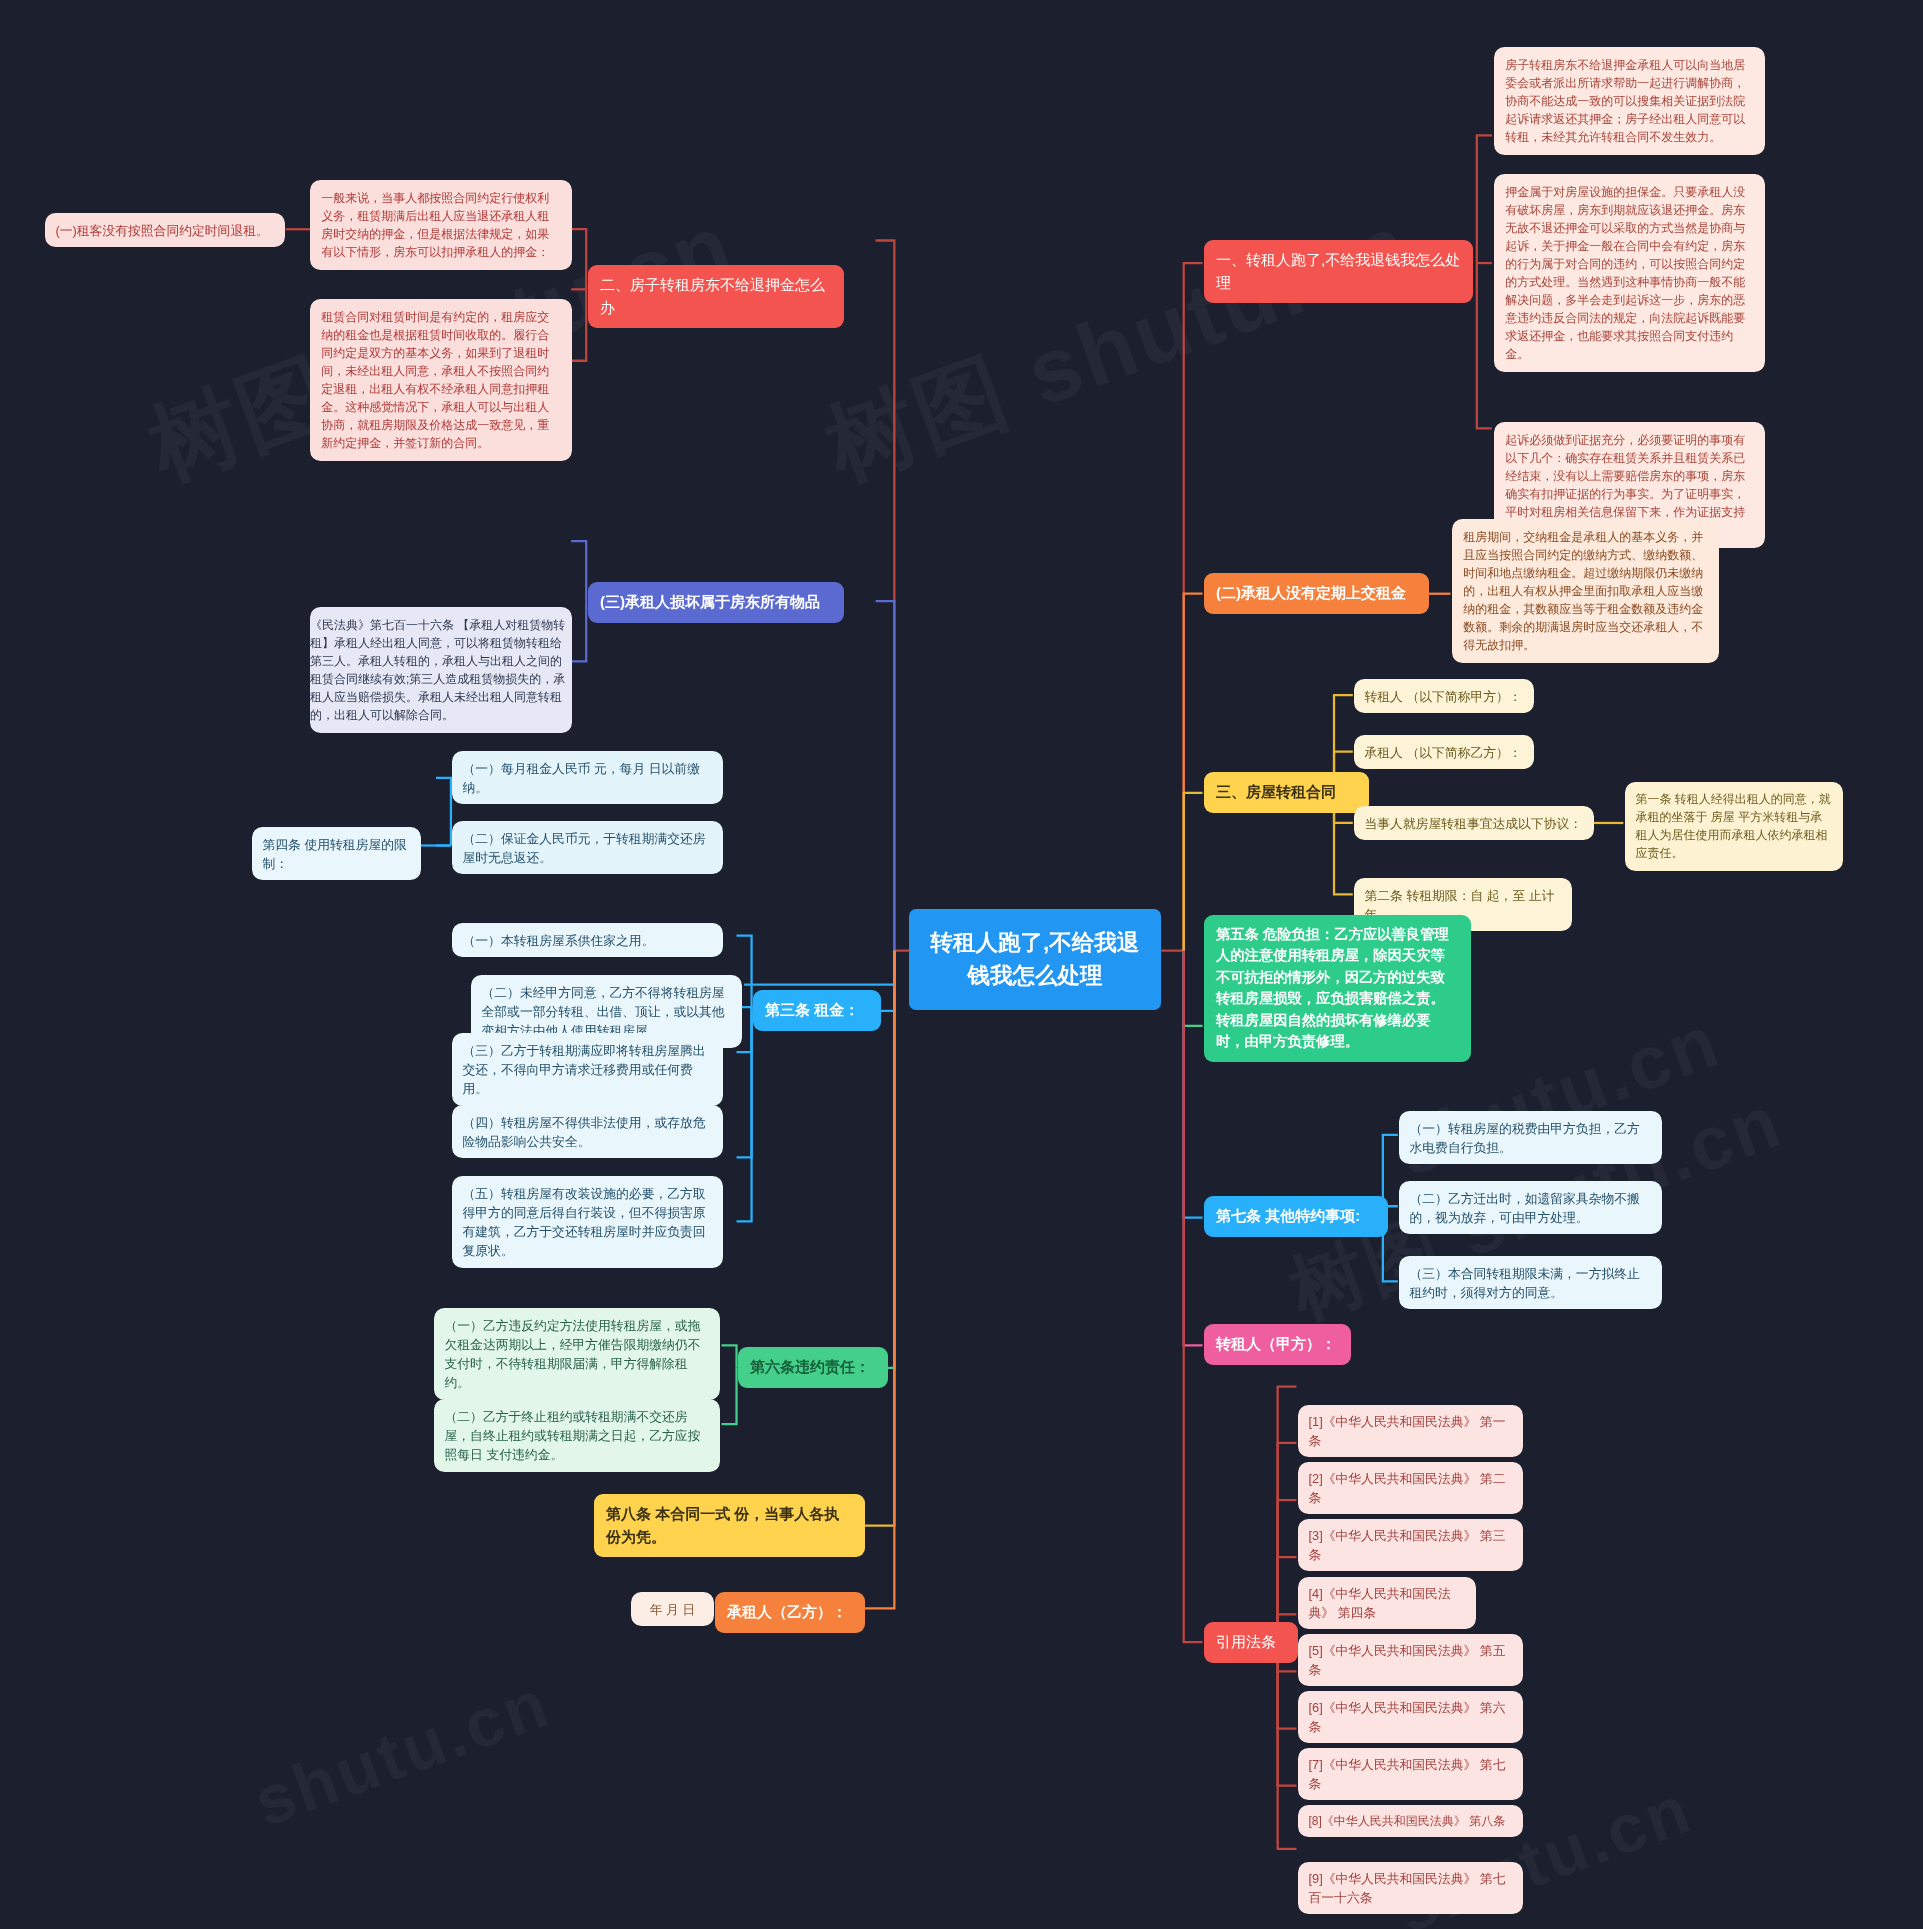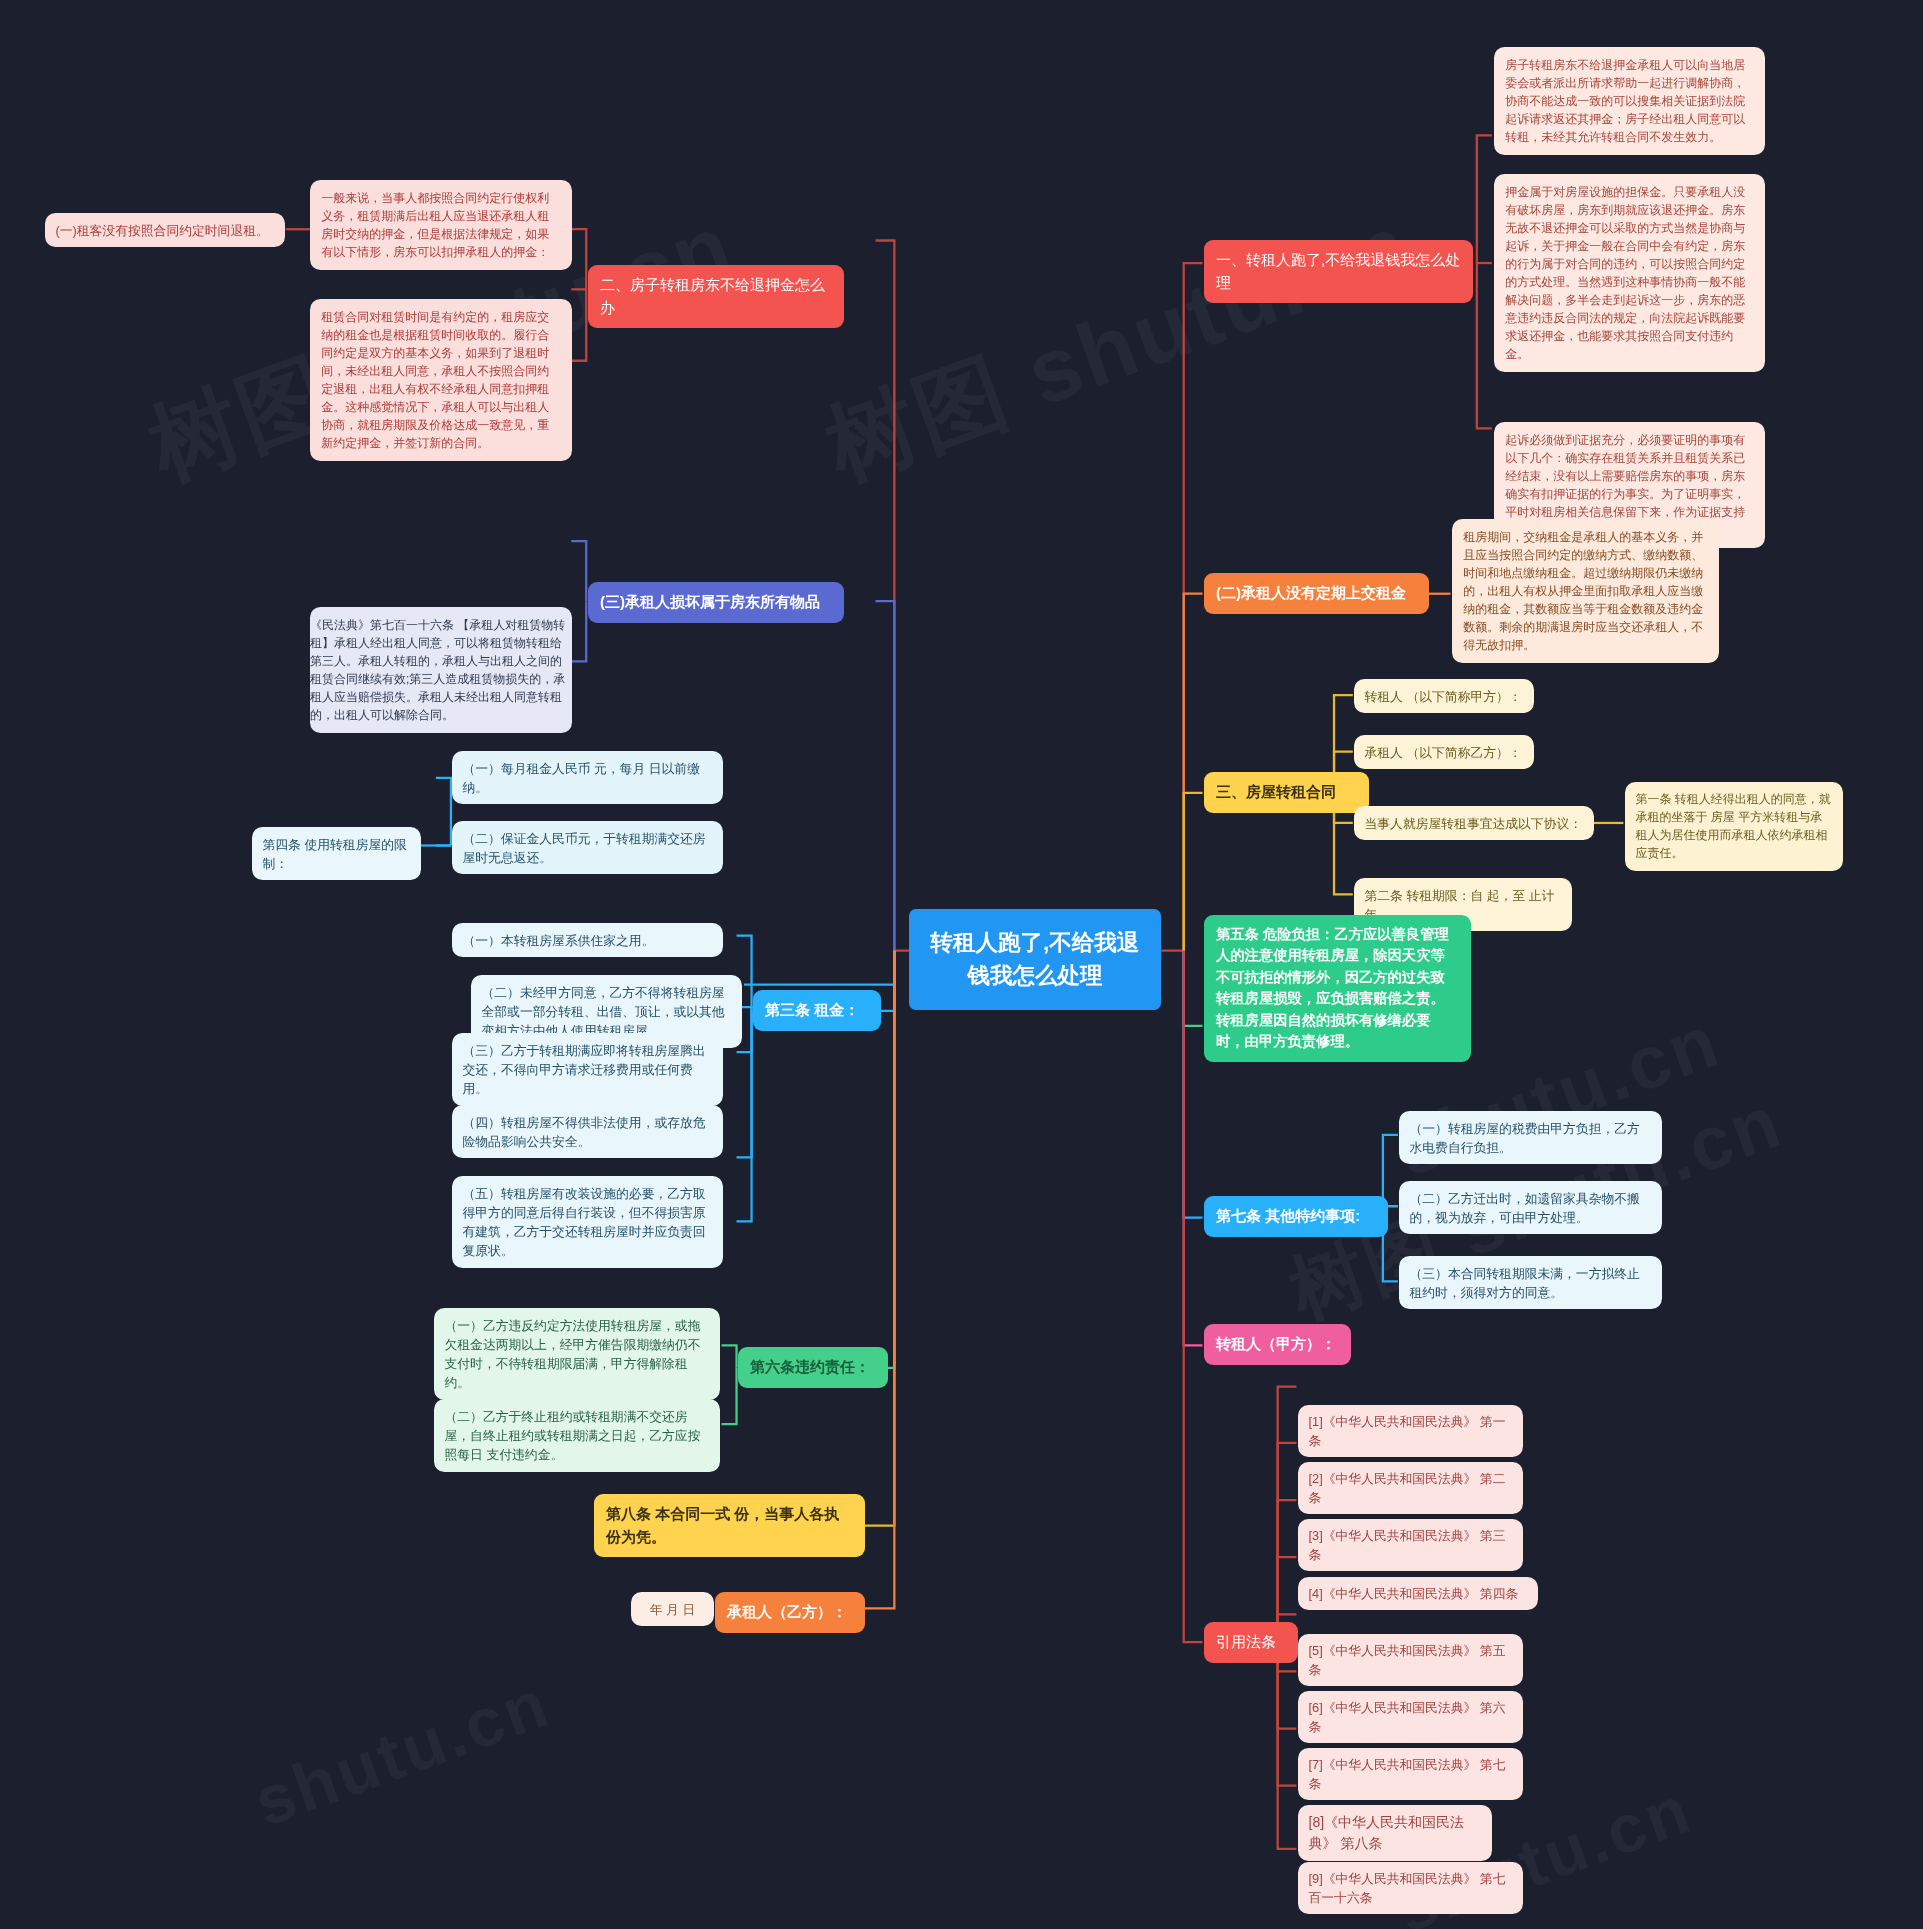--- a/index.html
+++ b/index.html
@@ -168,21 +168,21 @@
   <div class="node l-cyan2 leafy" style="left:1399px;top:1111px;width:263px;font-size:12.8px;padding:7.5px 10.5px;">（一）转租房屋的税费由甲方负担，乙方水电费自行负担。</div>
   <div class="node l-cyan2 leafy" style="left:1399px;top:1181px;width:263px;font-size:12.8px;padding:7.5px 10.5px;">（二）乙方迁出时，如遗留家具杂物不搬的，视为放弃，可由甲方处理。</div>
   <div class="node l-cyan2 leafy" style="left:1399px;top:1256px;width:263px;font-size:12.8px;padding:7.5px 10.5px;">（三）本合同转租期限未满，一方拟终止租约时，须得对方的同意。</div>
 
   <div class="node" style="left:1204px;top:1324px;width:147px;font-size:15px;padding:9px 12px;background:#ef5fa0;color:#fff;font-weight:700;">转租人（甲方）：</div>
 
   <div class="node c-red" style="left:1204px;top:1622px;width:94px;font-size:15px;padding:9px 12px;">引用法条</div>
   <div class="node l-rose leafy" style="left:1298px;top:1369px;width:225px;font-size:12.8px;padding:6.8px 10.5px;">[1]《中华人民共和国民法典》 第一条</div>
   <div class="node l-rose leafy" style="left:1298px;top:1426px;width:225px;font-size:12.8px;padding:6.8px 10.5px;">[2]《中华人民共和国民法典》 第二条</div>
   <div class="node l-rose leafy" style="left:1298px;top:1483px;width:225px;font-size:12.8px;padding:6.8px 10.5px;">[3]《中华人民共和国民法典》 第三条</div>
-  <div class="node l-rose leafy" style="left:1298px;top:1541px;width:240px;font-size:12.8px;padding:6.8px 10.5px;">[4]《中华人民共和国民法典》 第四条</div>
+  <div class="node l-rose leafy" style="left:1298px;top:1541px;width:178px;font-size:12.8px;padding:6.8px 10.5px;">[4]《中华人民共和国民法典》 第四条</div>
   <div class="node l-rose leafy" style="left:1298px;top:1598px;width:225px;font-size:12.8px;padding:6.8px 10.5px;">[5]《中华人民共和国民法典》 第五条</div>
   <div class="node l-rose leafy" style="left:1298px;top:1655px;width:225px;font-size:12.8px;padding:6.8px 10.5px;">[6]《中华人民共和国民法典》 第六条</div>
   <div class="node l-rose leafy" style="left:1298px;top:1712px;width:225px;font-size:12.8px;padding:6.8px 10.5px;">[7]《中华人民共和国民法典》 第七条</div>
-  <div class="node l-rose leafy" style="left:1298px;top:1769px;width:194px;font-size:14px;padding:6.8px 10.5px;">[8]《中华人民共和国民法典》 第八条</div>
+  <div class="node l-rose leafy" style="left:1298px;top:1769px;width:225px;font-size:12px;padding:6.8px 10.5px;">[8]《中华人民共和国民法典》 第八条</div>
   <div class="node l-rose leafy" style="left:1298px;top:1826px;width:225px;font-size:12.8px;padding:6.8px 10.5px;">[9]《中华人民共和国民法典》 第七百一十六条</div>
 
 </div>
 
 
 </body></html>

